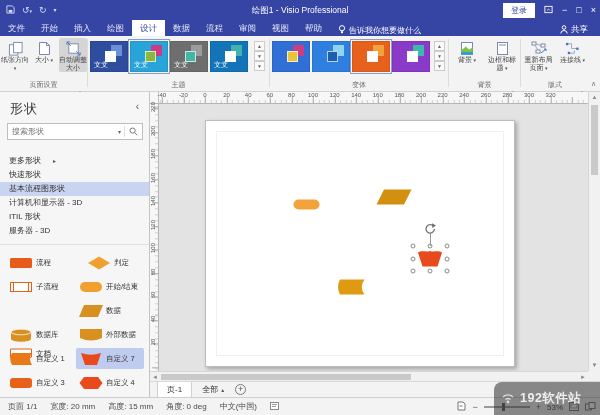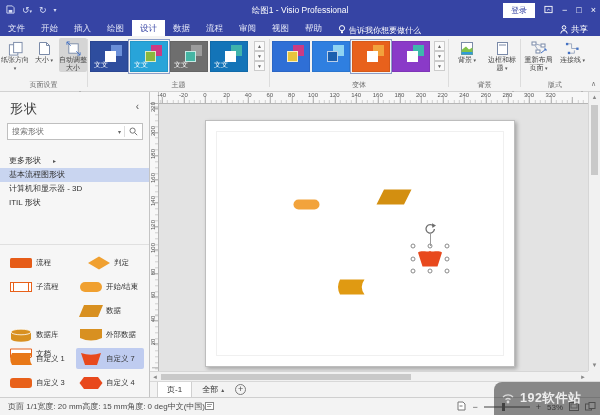--- a/index.html
+++ b/index.html
@@ -112,21 +112,21 @@
            display:flex;align-items:center;font-size:8px;color:#333}
   #page-tab{height:15px;line-height:15px;padding:0 9px;background:#fff;border-left:1px solid #d0d0d0;border-right:1px solid #d0d0d0;margin-left:7px}
   #all-pages{margin-left:10px;display:flex;align-items:center;gap:2px}
   #all-pages .up{font-size:5px;color:#555}
   #add-page{margin-left:10px;width:11px;height:11px;border:1px solid #7a7a7a;border-radius:50%;
             font-size:9px;line-height:9px;text-align:center;color:#555}
 
   
   #statusbar{position:absolute;left:0;bottom:0;width:600px;height:18px;background:#f3f3f3;border-top:1px solid #cfcfcf;
              display:flex;align-items:center;font-size:8px;color:#4a4a4a}
-  #sb-left{display:flex;align-items:center;gap:0;padding-left:8px}
+  #sb-left{display:flex;align-items:center;gap:13px;padding-left:8px}
   #sb-right{position:absolute;right:4px;top:0;height:18px;display:flex;align-items:center;gap:6px}
   #zoom-track{position:relative;width:46px;height:2px;background:#9a9a9a}
   #zoom-thumb{position:absolute;left:18px;top:-3px;width:3px;height:8px;background:#5a5a5a}
   .sb-glyph{font-size:9px;color:#555;line-height:1}
 
   
   #watermark{position:absolute;right:0;bottom:0;width:106px;height:33px;background:rgba(45,45,45,.55);
              border-radius:8px 0 0 0;display:flex;align-items:center;gap:4px;padding-left:6px;z-index:50}
   #watermark .wm-text{color:#ededed;font-size:12.5px;font-weight:bold;letter-spacing:.5px}
 </style>
@@ -387,23 +387,25 @@
       <span class="sep"></span>
       <span class="mag">
         <svg width="9" height="9" viewBox="0 0 9 9">
             <circle cx="3.6" cy="3.6" r="2.6" fill="none" stroke="#777"></circle>
             <line x1="5.6" y1="5.6" x2="8.2" y2="8.2" stroke="#777"></line>
           </svg>
       </span>
     </div>
     <div id="stencil-list">
         <div class="stencil-row">更多形状<span class="more-arrow">▸</span></div>
+        <div class="stencil-row">快速形状</div>
         <div class="stencil-row sel">基本流程图形状</div>
         <div class="stencil-row">计算机和显示器 - 3D</div>
         <div class="stencil-row">ITIL 形状</div>
+        <div class="stencil-row">服务器 - 3D</div>
       </div>
     <div id="sp-divider"></div>
     <div id="shape-grid">
         <div class="shape-cell" style="left: 6px; top: 2px;">
           <svg width="24" height="14" viewBox="0 0 24 14">
             <rect x="1" y="2" width="22" height="10" rx="1.5" fill="#e65c18"></rect>
           </svg>
           <span class="slab">流程</span>
         </div>
         <div class="shape-cell" style="left: 84px; top: 2px;">

